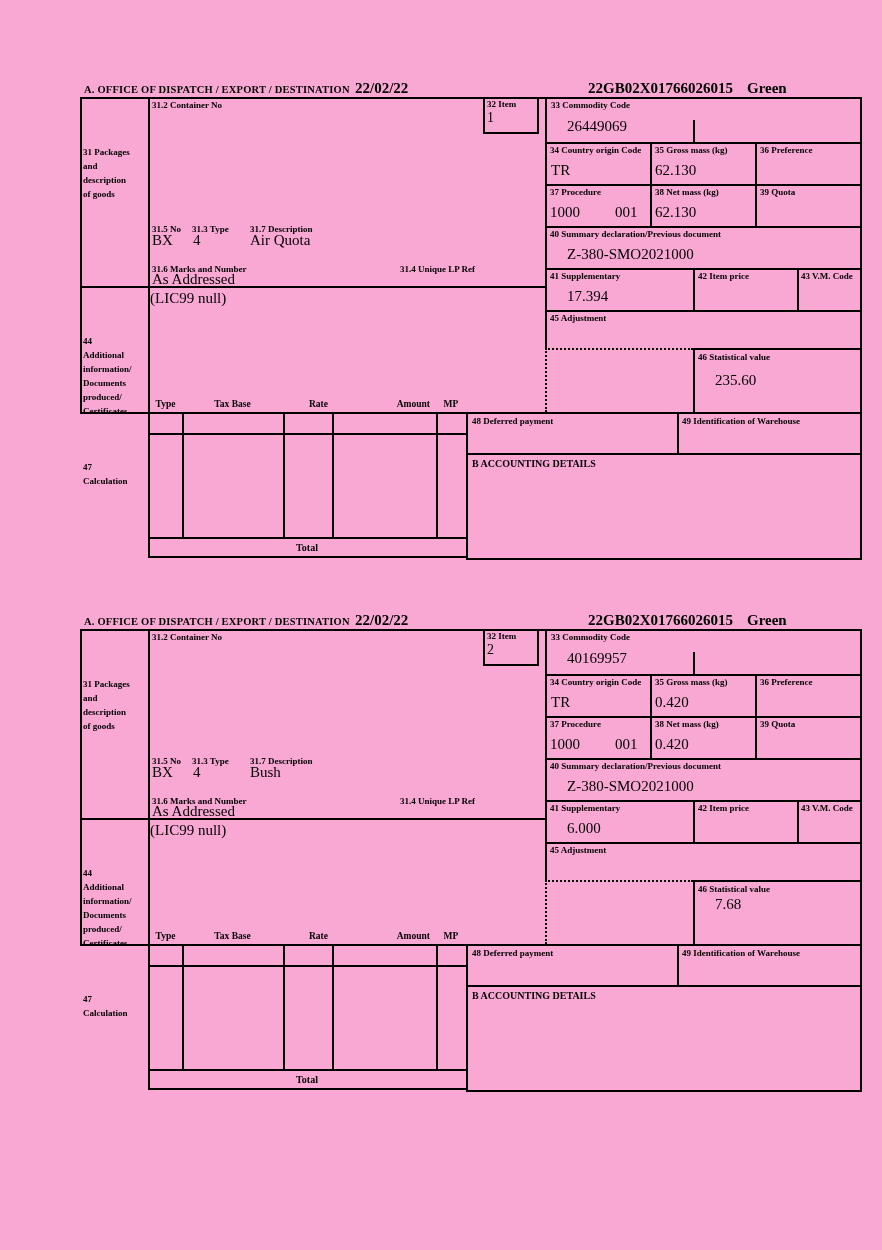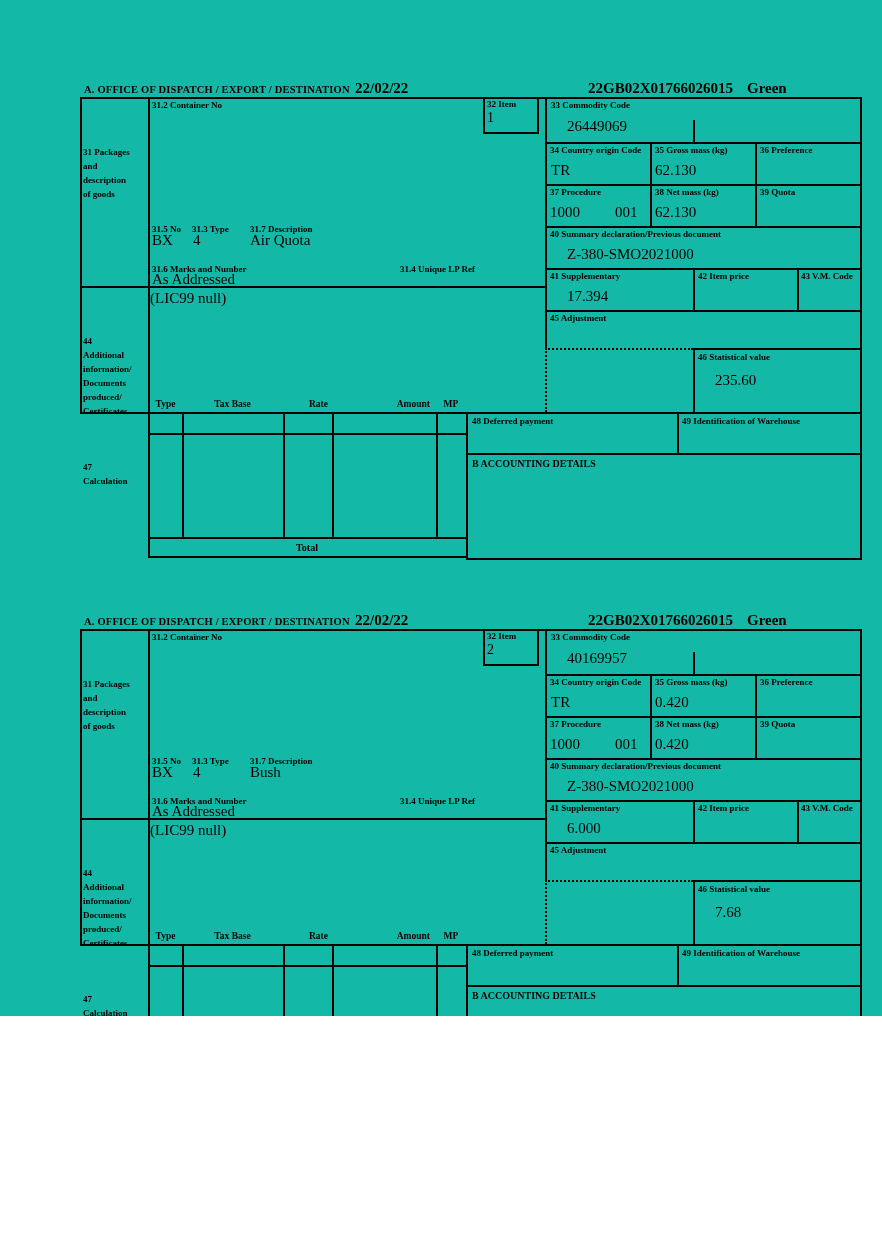--- a/index.html
+++ b/index.html
@@ -1,16 +1,16 @@
 <!DOCTYPE html>
 <html><head>
 <meta charset="utf-8">
 <style>
   html,body{margin:0;padding:0;background:#fff;}
-  #page{position:relative;width:882px;height:1016px;background:#14b8a6;overflow:hidden;
+  #page{position:relative;width:882px;height:1250px;background:#f9a8d4;overflow:hidden;
         font-family:"Liberation Serif","DejaVu Serif",serif;color:#000;}
   .decl{position:absolute;left:80px;width:782px;height:482px;}
   .ln{position:absolute;background:#000;}
   .dot{position:absolute;background:none;}
   .t{position:absolute;color:#000;}
   .lbl{font:bold 9px/11px "Liberation Serif",serif;}
   .lbl2{font:bold 9px/14px "Liberation Serif",serif;margin-top:44px;}
   .pre{white-space:pre-line;}
   .val{font:15px/16px "Liberation Serif",serif;}
   .val14{font:14px/15px "Liberation Serif",serif;}
@@ -211,21 +211,21 @@
     <div class="t val" style="left:575px;top:124px;">0.420</div>
     <div class="t lbl" style="left:680px;top:107px;">39 Quota</div>
     <div class="t lbl" style="left:470px;top:149px;">40 Summary declaration/Previous document</div>
     <div class="t val" style="left:487px;top:166px;">Z-380-SMO2021000</div>
     <div class="t lbl" style="left:470px;top:191px;">41 Supplementary</div>
     <div class="t val" style="left:487px;top:208px;">6.000</div>
     <div class="t lbl" style="left:618px;top:191px;">42 Item price</div>
     <div class="t lbl" style="left:721px;top:191px;">43 V.M. Code</div>
     <div class="t lbl" style="left:470px;top:233px;">45 Adjustment</div>
     <div class="t lbl" style="left:618px;top:272px;">46 Statistical value</div>
-    <div class="t val" style="left:635px;top:292px;">7.68</div>
+    <div class="t val" style="left:635px;top:284px;">7.68</div>
 
     <div class="hcell c" style="left:69px;width:33px;">Type</div>
     <div class="hcell c" style="left:102px;width:101px;">Tax Base</div>
     <div class="hcell r" style="left:203px;width:45px;">Rate</div>
     <div class="hcell r" style="left:252px;width:98px;">Amount</div>
     <div class="hcell c" style="left:356px;width:30px;">MP</div>
     <div class="t acct c" style="left:68px;top:462px;width:318px;">Total</div>
 
     <div class="t lbl" style="left:392px;top:336px;">48 Deferred payment</div>
     <div class="t lbl" style="left:602px;top:336px;">49 Identification of Warehouse</div>

